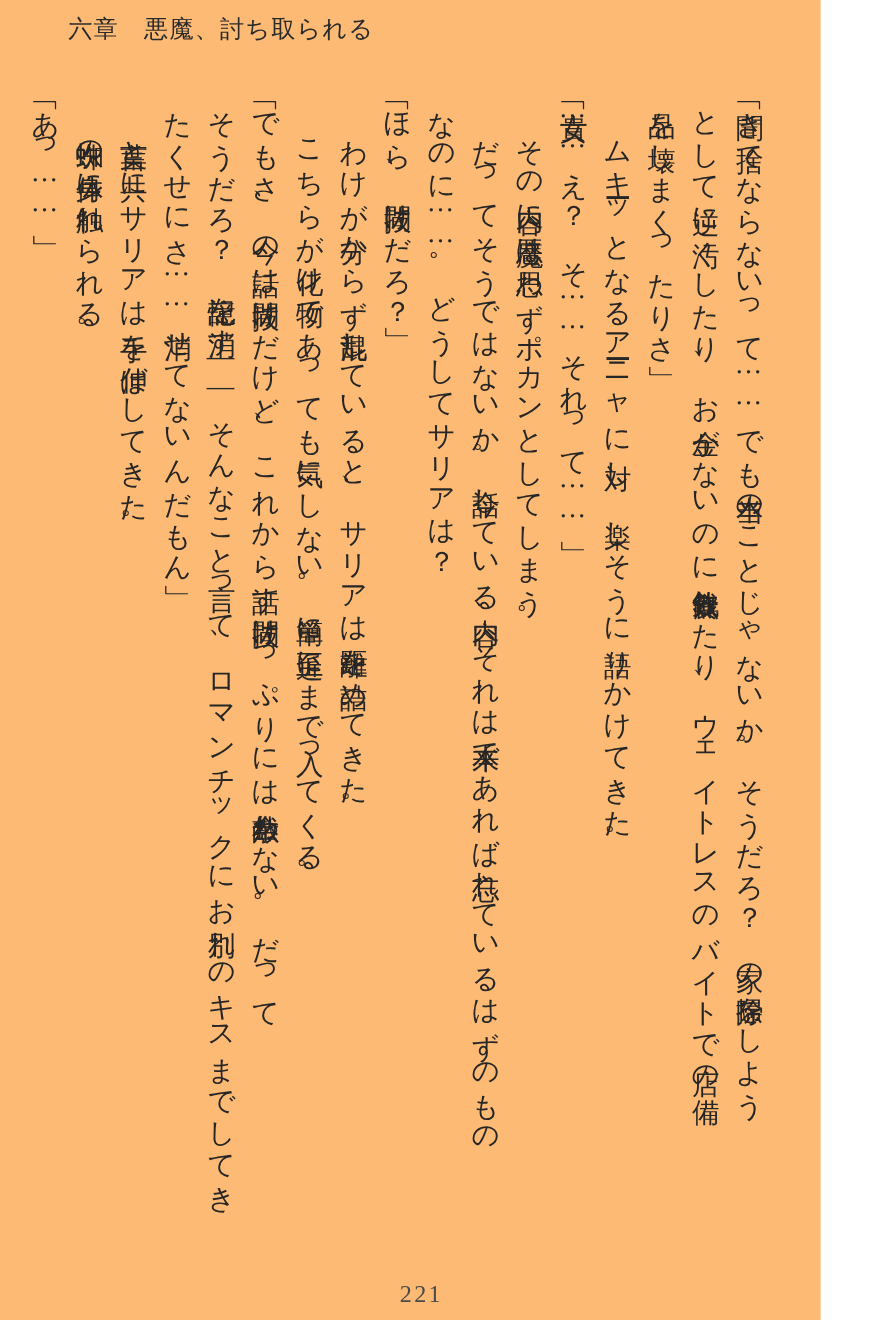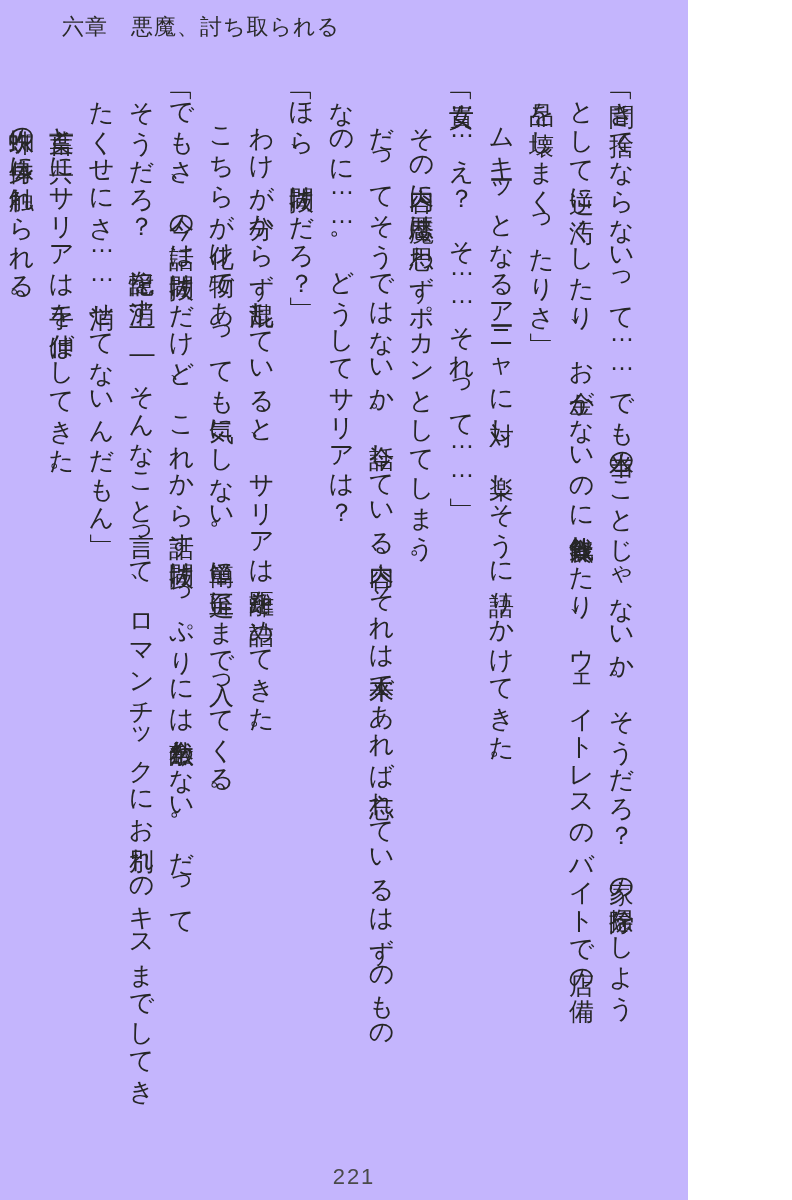--- a/index.html
+++ b/index.html
@@ -2,25 +2,25 @@
 <html lang="ja"><head>
 <meta charset="utf-8">
 <style>
   html, body {
     margin: 0;
     padding: 0;
     background: #ffffff;
   }
   .page {
     position: relative;
-    width: 688px;
+    width: 746px;
     height: 1200px;
-    background: #c4b5fd;
+    background: #fdba74;
     overflow: hidden;
-    font-family: Liberation Sans, sans-serif;
+    font-family: Liberation Serif, serif;
   }
   .chapter-header {
     position: absolute;
     top: 12px;
     left: 62px;
     font-size: 22px;
     letter-spacing: 1px;
     color: #2a2a2a;
     white-space: pre;
   }

